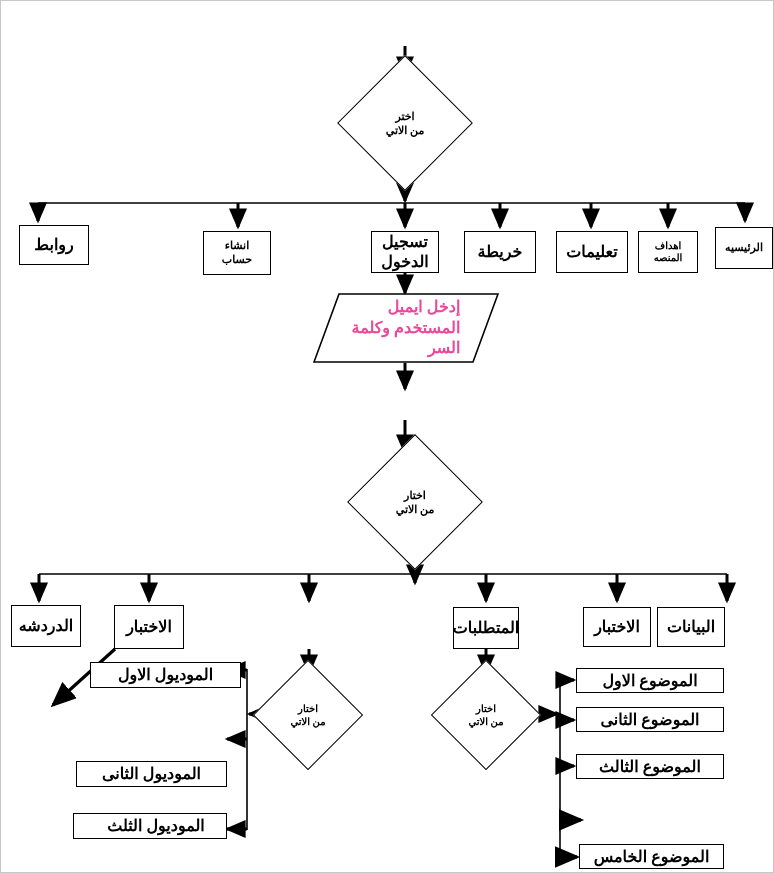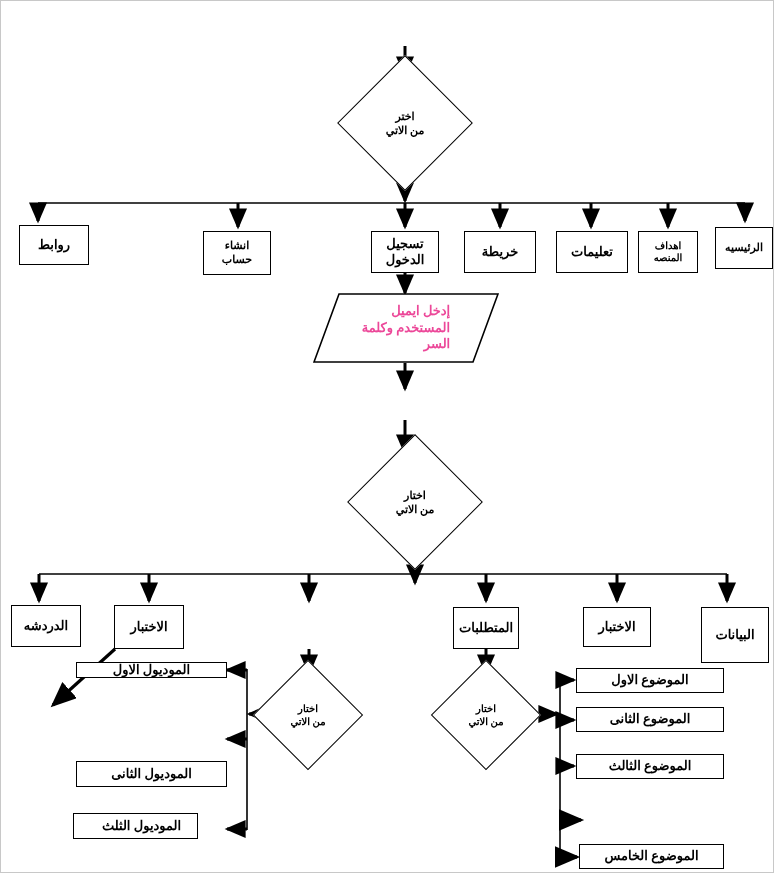--- a/index.html
+++ b/index.html
@@ -77,21 +77,21 @@
     display:flex;
     align-items:center;
     justify-content:center;
     font-weight:bold;
     color:#ec4899;
     line-height:1.3;
     direction:rtl;
     white-space:pre-line;
   }
   .fs13{font-size:13px;}
-  .fs12{font-size:13px;}
+  .fs12{font-size:16px;}
   .fs11{font-size:11px;}
   .fs10{font-size:10px;}
 </style>
 </head>
 <body>
 
 <div id="canvas">
 
   <svg class="svg-layer" viewBox="0 0 774 873" xmlns="http://www.w3.org/2000/svg">
     <defs>
@@ -222,46 +222,46 @@
 
 
   <div class="node box fs12" style="left:452px; top:606px; width:66px; height:42px;">
     <span>المتطلبات</span>
   </div>
 
   <div class="node box fs12" style="left:582px; top:606px; width:68px; height:40px;">
     <span>الاختبار</span>
   </div>
 
-  <div class="node box fs12" style="left:700px; top:606px; width:68px; height:56px;">
+  <div class="node box fs12" style="left:656px; top:606px; width:68px; height:40px;">
     <span>البيانات</span>
   </div>
 
   <div class="diamond-wrap" style="left:268px; top:675px; width:78px; height:78px;">
     <div class="diamond-shape"></div>
     <div class="diamond-label fs10">اختار
 من الاتي</div>
   </div>
 
   <div class="diamond-wrap" style="left:446px; top:675px; width:78px; height:78px;">
     <div class="diamond-shape"></div>
     <div class="diamond-label fs10">اختار
 من الاتي</div>
   </div>
 
 
-  <div class="node box fs12" style="left:75px; top:661px; width:151px; height:16px;">
+  <div class="node box fs12" style="left:89px; top:661px; width:151px; height:26px;">
     <span>الموديول الاول</span>
   </div>
 
   <div class="node box fs12" style="left:75px; top:760px; width:151px; height:26px;">
     <span>الموديول الثانى</span>
   </div>
 
-  <div class="node box fs12" style="left:72px; top:812px; width:125px; height:26px;padding-left:12px;">
+  <div class="node box fs12" style="left:72px; top:812px; width:154px; height:26px;padding-left:12px;">
     <span>الموديول الثلث</span>
   </div>
 
   <div class="node box fs12" style="left:575px; top:667px; width:148px; height:25px;">
     <span>الموضوع الاول</span>
   </div>
 
   <div class="node box fs12" style="left:575px; top:753px; width:148px; height:25px;">
     <span>الموضوع الثالث</span>
   </div>

